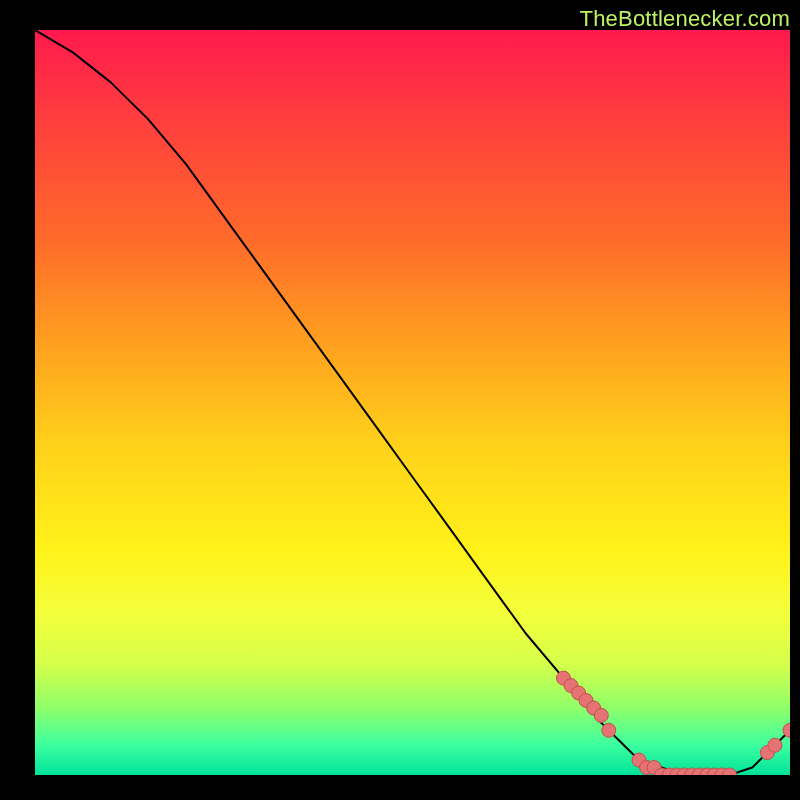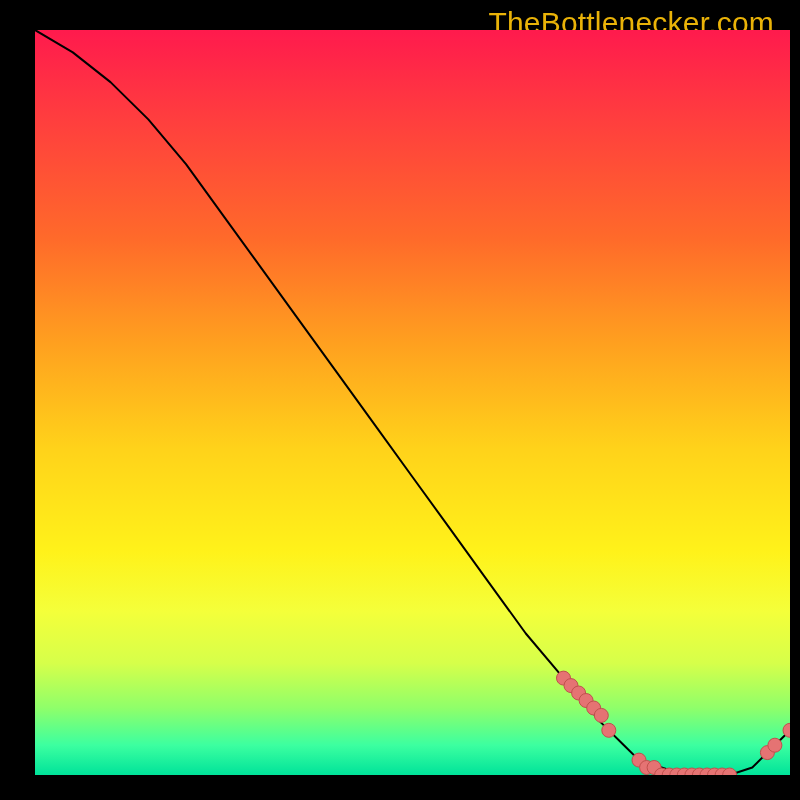--- a/index.html
+++ b/index.html
@@ -35,23 +35,23 @@
       #f4ff3a 78%,
       #d6ff4a 85%,
       #8fff6a 91%,
       #3cffa0 96%,
       #00e39a 100%
     );
   }
   .watermark {
     position: absolute;
     top: 6px;
-    right: 26px;
-    color: #eab308;
-    font-size: 30px;
+    right: 10px;
+    color: #bef264;
+    font-size: 22px;
     letter-spacing: 0.2px;
     user-select: none;
   }
   svg.overlay {
     position: absolute;
     left: 0;
     top: 0;
     width: 755px;
     height: 745px;
   }

